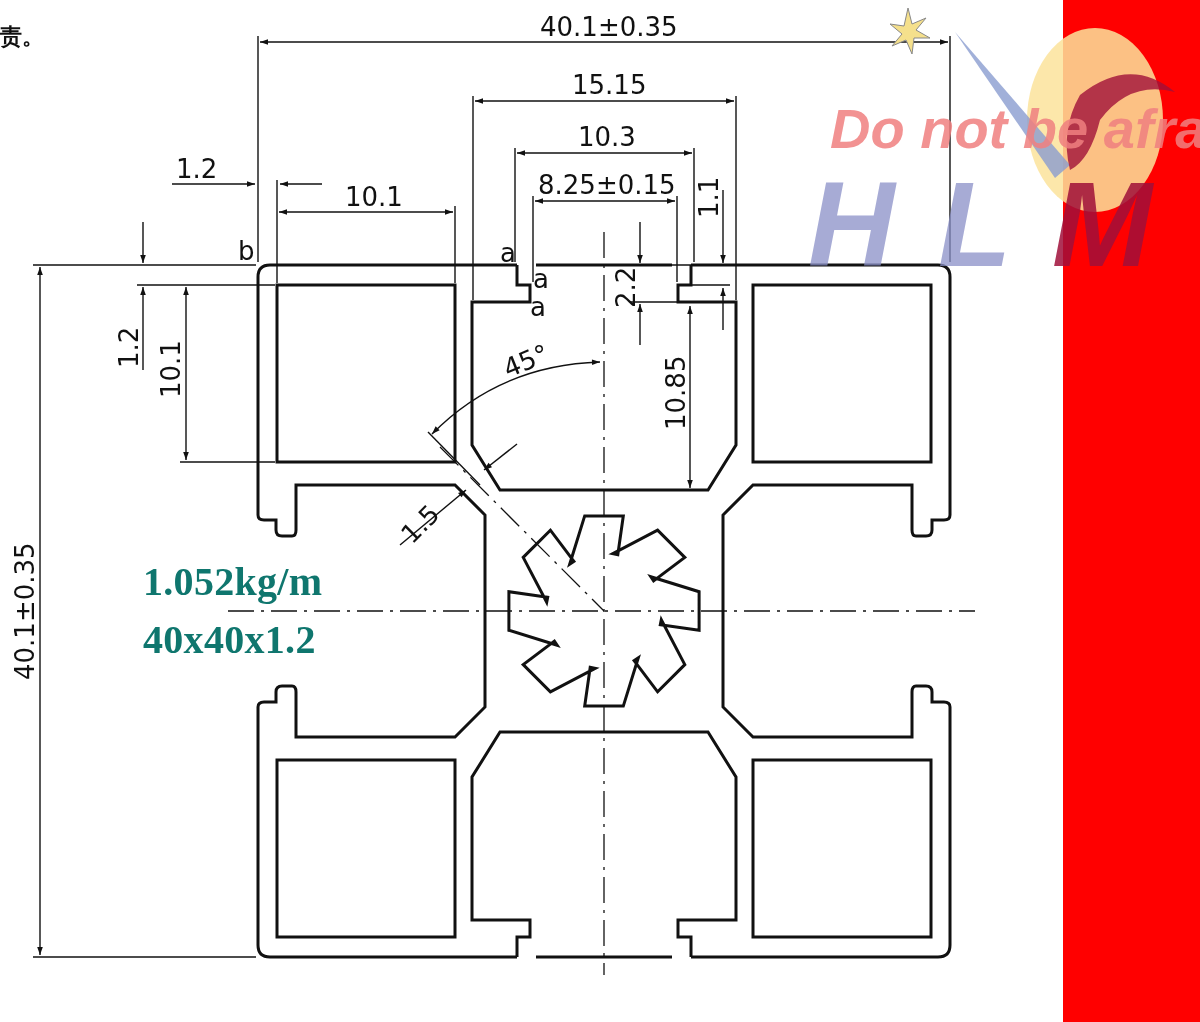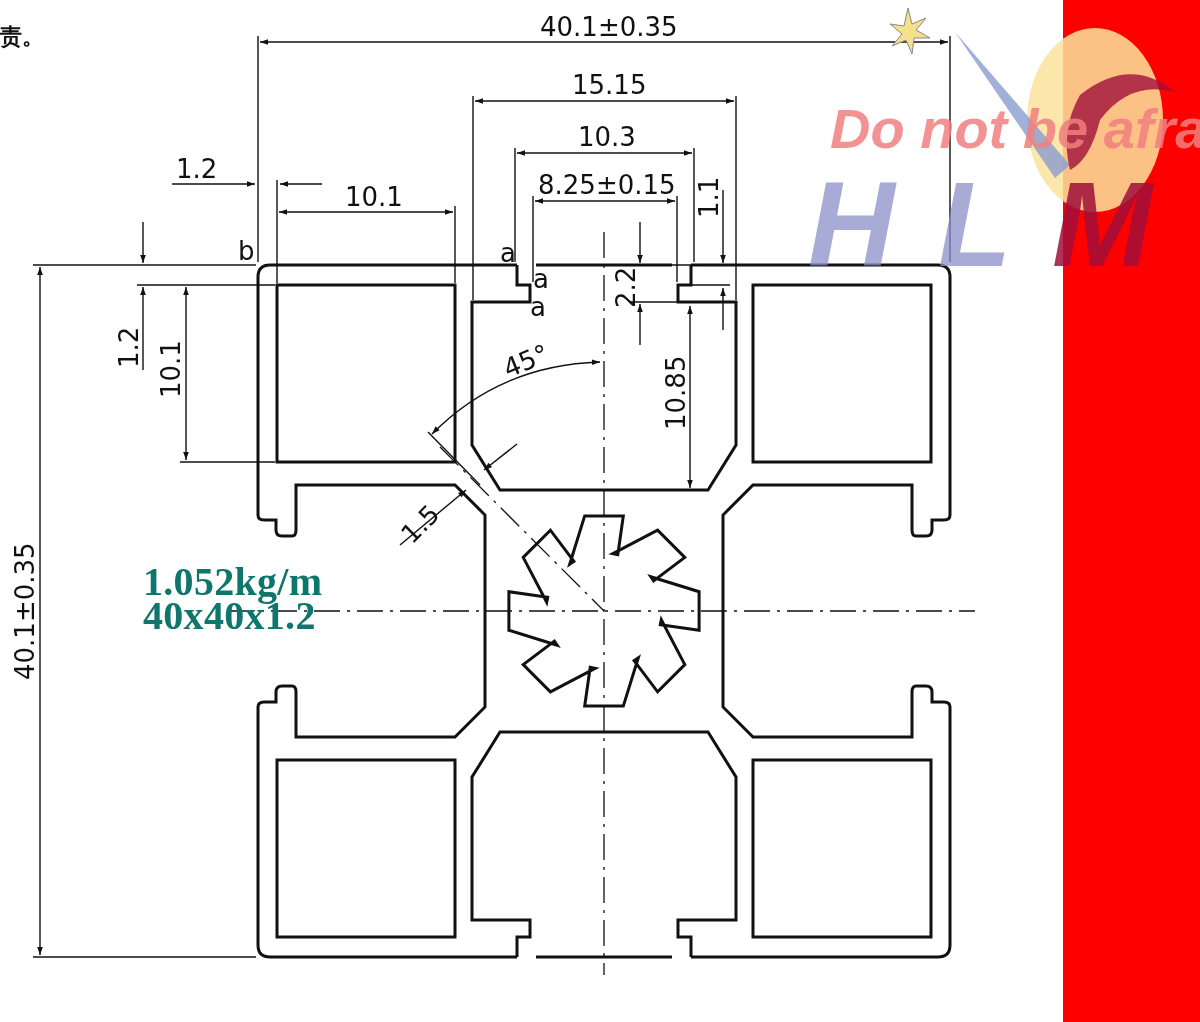--- a/index.html
+++ b/index.html
@@ -126,13 +126,13 @@
     <text x="830" y="148" font-family="Liberation Sans, sans-serif" font-weight="bold" font-style="italic" font-size="56" fill="#f08080" opacity="0.85">Do not be afraid</text>
     <text x="808" y="266" font-family="Liberation Sans, sans-serif" font-weight="bold" font-style="italic" font-size="120" fill="#8a90c8" opacity="0.75">H</text>
     <text x="938" y="266" font-family="Liberation Sans, sans-serif" font-weight="bold" font-style="italic" font-size="120" fill="#8a90c8" opacity="0.75">L</text>
     <text x="1052" y="266" font-family="Liberation Sans, sans-serif" font-weight="bold" font-style="italic" font-size="120" fill="#a0103a" opacity="0.85">M</text>
 
     <path d="M908,8 L912,24 L926,18 L916,30 L930,38 L914,38 L912,54 L906,40 L892,46 L902,34 L890,24 L904,26 Z" fill="#f5e08c" stroke="#888" stroke-width="1"></path>
   </g>
 </svg>
 
 <div class="spec" style="top:562px;">1.052kg/m</div>
-<div class="spec" style="top:596px;">40x40x1.2</div>
+<div class="spec" style="top:620px;">40x40x1.2</div>
 
 </body></html>

